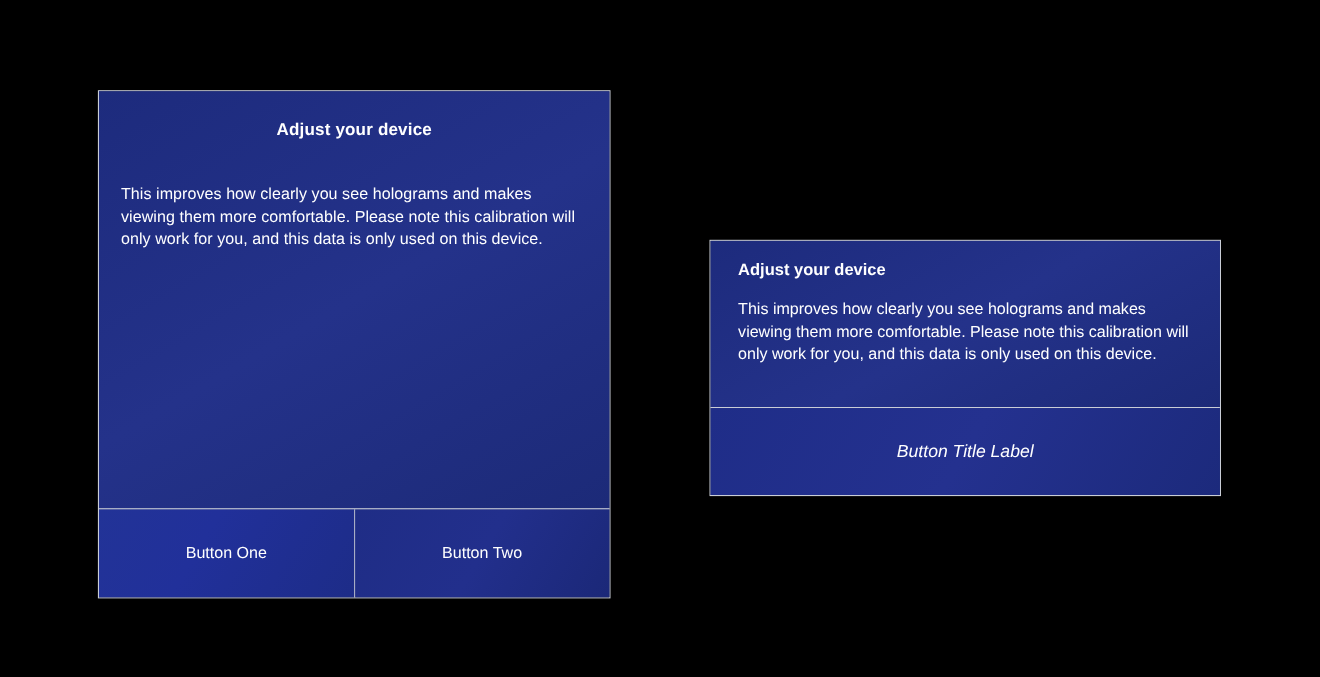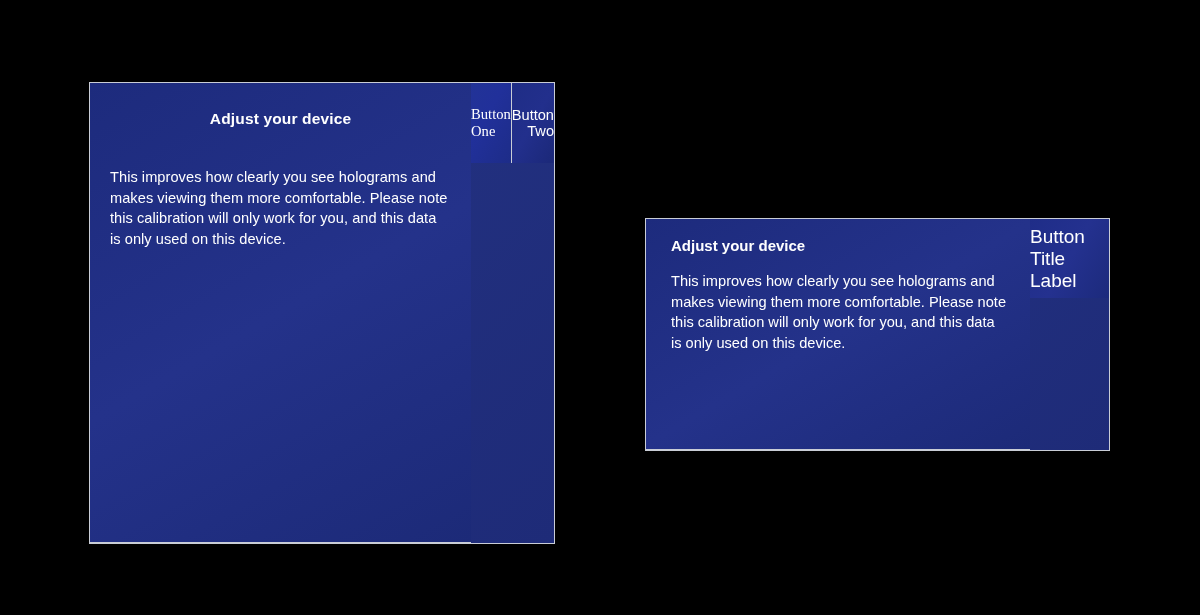--- a/index.html
+++ b/index.html
@@ -15,21 +15,21 @@
     font-family: "Liberation Sans", sans-serif;
     color: #ffffff;
   }
 
   .dialog {
     position: absolute;
     box-sizing: border-box;
     border: 1px solid #c9cdd6;
     background: linear-gradient(135deg, #1b2a7a 0%, #22307f 45%, #1e2b78 100%);
     display: flex;
-    flex-direction: row;
+    flex-direction: column;
   }
 
   
   #dialog-large {
     left: 89px;
     top: 82px;
     width: 466px;
     height: 462px;
   }
   #dialog-large .body-area {
@@ -60,21 +60,20 @@
     flex: 1 1 50%;
     display: flex;
     align-items: center;
     justify-content: center;
     font-size: 14.6px;
     color: #ffffff;
   }
   #dialog-large .dlg-button.first {
     background: linear-gradient(120deg, #223397 0%, #21309a 40%, #1d2c88 100%);
     border-right: 1px solid #c9cdd6;
-    font-family: Liberation Serif, serif;
   }
   #dialog-large .dlg-button.second {
     background: linear-gradient(120deg, #1f2d86 0%, #222f8c 50%, #1b2878 100%);
     text-align: right;
   }
 
   
   #dialog-small {
     left: 645px;
     top: 218px;
@@ -100,22 +99,23 @@
   #dialog-small .button-row {
     display: flex;
     height: 79px;
     flex: 0 0 79px;
   }
   #dialog-small .dlg-button {
     flex: 1 1 100%;
     display: flex;
     align-items: center;
     justify-content: center;
-    font-size: 19px;
+    font-size: 16px;
     background: linear-gradient(120deg, #1f2d88 0%, #24318f 50%, #1c2a7c 100%);
+    font-style: italic;
   }
 </style>
 </head>
 <body>
 
 <div class="dialog" id="dialog-large">
   <div class="body-area">
     <div class="title">Adjust your device</div>
     <div class="message">This improves how clearly you see holograms and makes viewing them more comfortable. Please note this calibration will only work for you, and this data is only used on this device.</div>
   </div>

